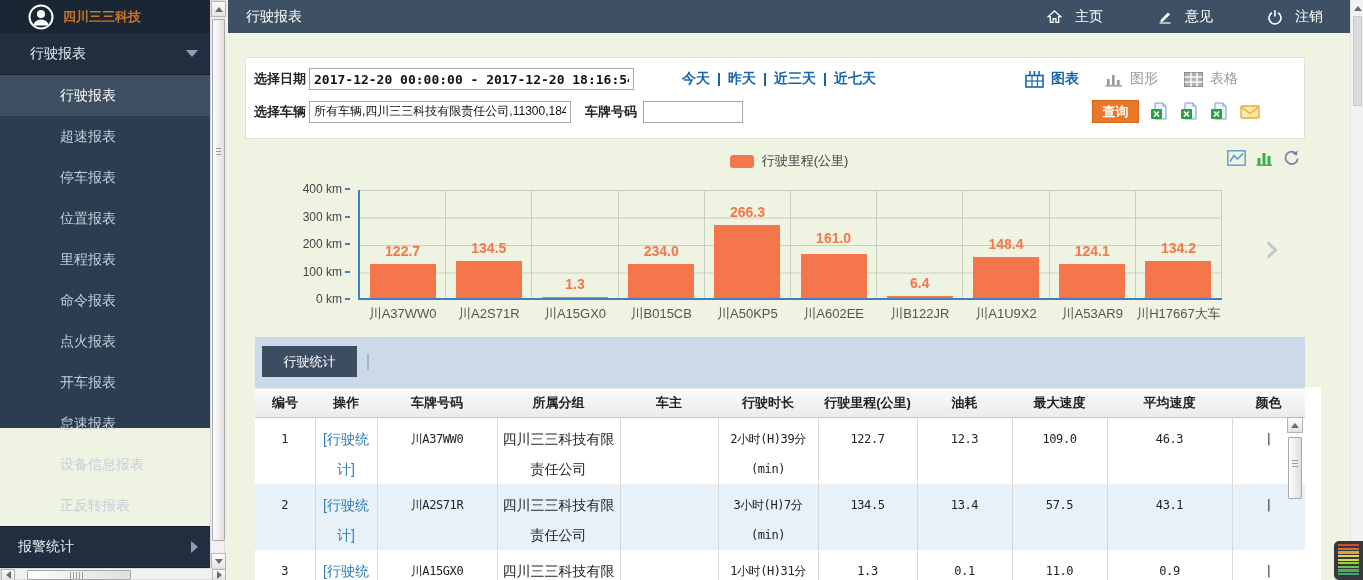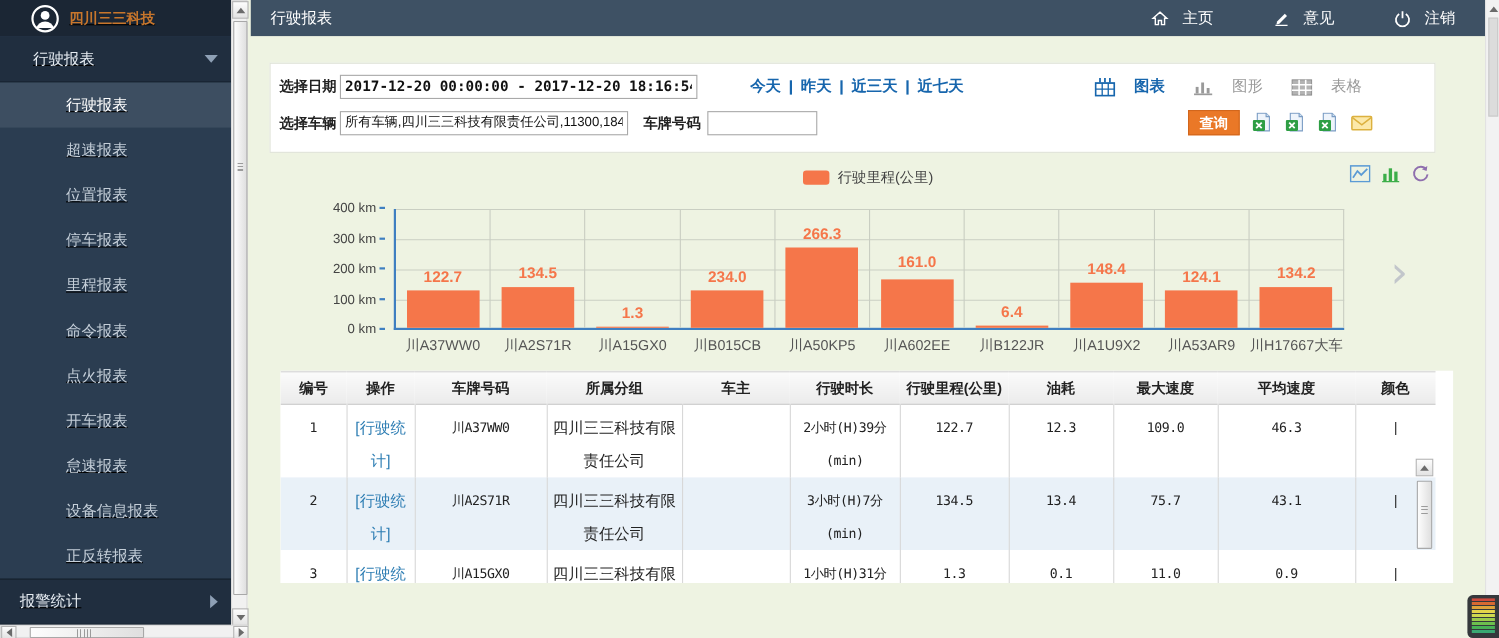--- a/index.html
+++ b/index.html
@@ -1,20 +1,20 @@
 <!DOCTYPE html>
 <html><head>
 <meta charset="utf-8">
 <style>
   * { box-sizing: border-box; margin: 0; padding: 0; }
   html,body { width:1363px; height:580px; overflow:hidden; }
   body { font-family:"Liberation Sans",sans-serif; background:#eef3e2; position:relative; font-size:13px; }
 
   
-  .sidebar { position:absolute; left:0; top:0; width:210px; height:579px; background:#2b3d51;text-decoration:underline; }
+  .sidebar { position:absolute; left:0; top:0; width:210px; height:428px; background:#2b3d51; }
   .sidebar-brand { height:33px; background:#1b2634; display:flex; align-items:center; padding-left:28px; gap:9px; }
   .brand-name { color:#c8762c; font-weight:bold; font-size:13px; }
   .menu-parent { height:42px; background:#202e3f; border-bottom:1px solid #16212d; color:#e6ecf2; font-size:14px;
                  display:flex; align-items:center; justify-content:space-between; padding:0 12px 0 30px; cursor:pointer; }
   .menu-parent.second { border-top:1px solid #16212d; height:42px;padding-left:18px; }
   .caret-down { width:0; height:0; border-left:6px solid transparent; border-right:6px solid transparent; border-top:7px solid #8ea0b5; }
   .caret-right { width:0; height:0; border-top:6px solid transparent; border-bottom:6px solid transparent; border-left:7px solid #8ea0b5; }
   .submenu-item { height:41px; line-height:41px; padding-left:60px; color:#c5cfd9; font-size:14px; cursor:pointer; }
   .submenu-item.selected { background:#3d4e61; color:#ffffff; }
 
@@ -56,23 +56,23 @@
   .f-row { display:flex; align-items:center; margin:10px 8px 0 8px; }
   .f-label { font-weight:bold; color:#222; white-space:nowrap; }
   .f-input { border:1px solid #a9a9a9; height:22px; background:#fff; padding:0 4px; font-size:13px; color:#111; }
   .date-input { width:325px; margin-left:3px; font-family:"DejaVu Sans Mono",monospace; font-weight:bold; }
   .veh-input { width:262px; margin-left:3px; font-size:12px; }
   .plate-input { width:100px; margin-left:6px; }
   .quick-links { display:flex; align-items:center; gap:8px; margin-left:48px; }
   .quick-links a { color:#1766ad; font-weight:bold; font-size:14px; text-decoration:none; cursor:pointer; white-space:nowrap; }
   .qsep { width:2px; height:13px; background:#1766ad; }
   .view-toggles { margin-left:auto; margin-right:58px; display:flex; align-items:center; gap:26px; }
-  .vt { display:flex; align-items:center; gap:17px; cursor:pointer; font-size:14px; color:#9a9a9a; }
+  .vt { display:flex; align-items:center; gap:7px; cursor:pointer; font-size:14px; color:#9a9a9a; }
   .vt.active { color:#1766ad; font-weight:bold; }
-  .actions { margin-left:auto; margin-right:48px; display:flex; align-items:center; gap:11px; }
+  .actions { margin-left:auto; margin-right:36px; display:flex; align-items:center; gap:11px; }
   .query-btn { background:#ea7827; color:#fff; font-weight:bold; font-size:13px; border:1px solid #d2661c; width:47px; height:23px; cursor:pointer; }
   .icon-btn { cursor:pointer; display:inline-flex; }
 
   
   .chart-area { position:absolute; top:117px; left:0; width:1122px; height:200px; }
   .legend { position:absolute; top:2px; left:0; right:0; display:flex; justify-content:center; align-items:center; gap:8px; }
   .legend-swatch { width:24px; height:13px; background:#f5764a; border-radius:3px; }
   .legend-label { color:#444; font-size:13px; }
   .chart-tools { position:absolute; right:50px; top:0; display:flex; gap:10px; align-items:center; }
   .plot { position:absolute; left:130px; top:40px; width:864px; height:110px;
@@ -134,22 +134,22 @@
     </span>
     <span class="brand-name">四川三三科技</span>
   </div>
   <div class="menu-parent">
     <span>行驶报表</span>
     <span class="caret-down"></span>
   </div>
   <nav id="submenu">
       <div class="submenu-item selected">行驶报表</div>
       <div class="submenu-item">超速报表</div>
+      <div class="submenu-item">停车报表</div>
       <div class="submenu-item">位置报表</div>
-      <div class="submenu-item">停车报表</div>
       <div class="submenu-item">里程报表</div>
       <div class="submenu-item">命令报表</div>
       <div class="submenu-item">点火报表</div>
       <div class="submenu-item">开车报表</div>
       <div class="submenu-item">怠速报表</div>
       <div class="submenu-item">设备信息报表</div>
       <div class="submenu-item">正反转报表</div>
     </nav>
   <div class="menu-parent second">
     <span>报警统计</span>
@@ -395,20 +395,24 @@
           <div class="slot">
             <div class="bar" style="height:36.9px;background:#f5764a"></div>
             <div class="bar-val" style="bottom:41.9px">134.2</div>
             <div class="x-label">川H17667大车</div>
           </div>
         </div>
       <div class="chart-next">›</div>
     </section>
 
     <section class="table-area">
+      <div class="tab-row">
+        <button class="tab">行驶统计</button>
+        <span class="tab-divider"></span>
+      </div>
       <div class="table-wrap">
         <table id="data-table">
             <colgroup>
               <col style="width:60px">
               <col style="width:62px">
               <col style="width:120px">
               <col style="width:123px">
               <col style="width:98px">
               <col style="width:100px">
               <col style="width:99px">
@@ -448,21 +452,21 @@
               </tr>
               <tr class="alt">
                 <td class="mono">2</td>
                 <td><a class="op-link">[行驶统计]</a></td>
                 <td class="mono">川A2S71R</td>
                 <td>四川三三科技有限责任公司</td>
                 <td></td>
                 <td class="mono">3小时(H)7分(min)</td>
                 <td class="mono">134.5</td>
                 <td class="mono">13.4</td>
-                <td class="mono">75.7</td>
+                <td class="mono">57.5</td>
                 <td class="mono">43.1</td>
                 <td class="mono">|</td>
               </tr>
               <tr>
                 <td class="mono">3</td>
                 <td><a class="op-link">[行驶统计]</a></td>
                 <td class="mono">川A15GX0</td>
                 <td>四川三三科技有限责任公司</td>
                 <td></td>
                 <td class="mono">1小时(H)31分(min)</td>

